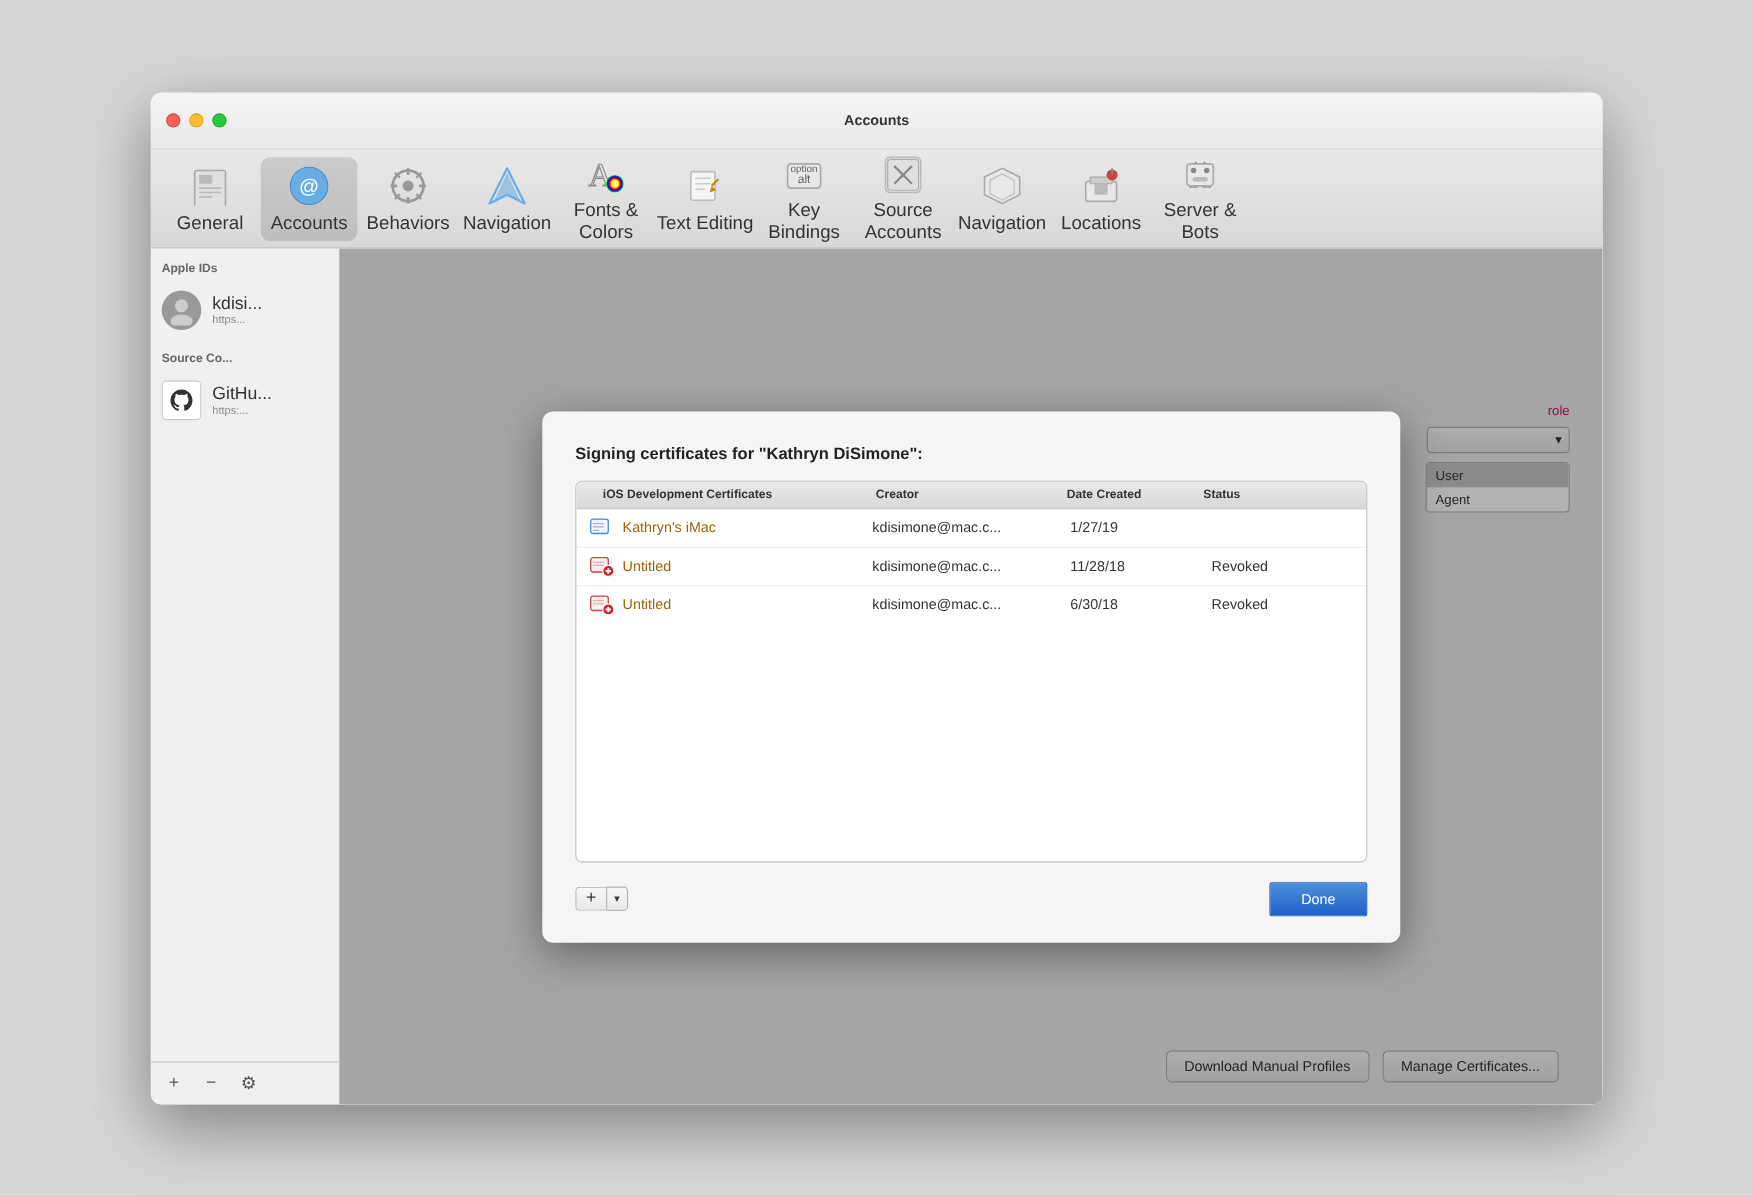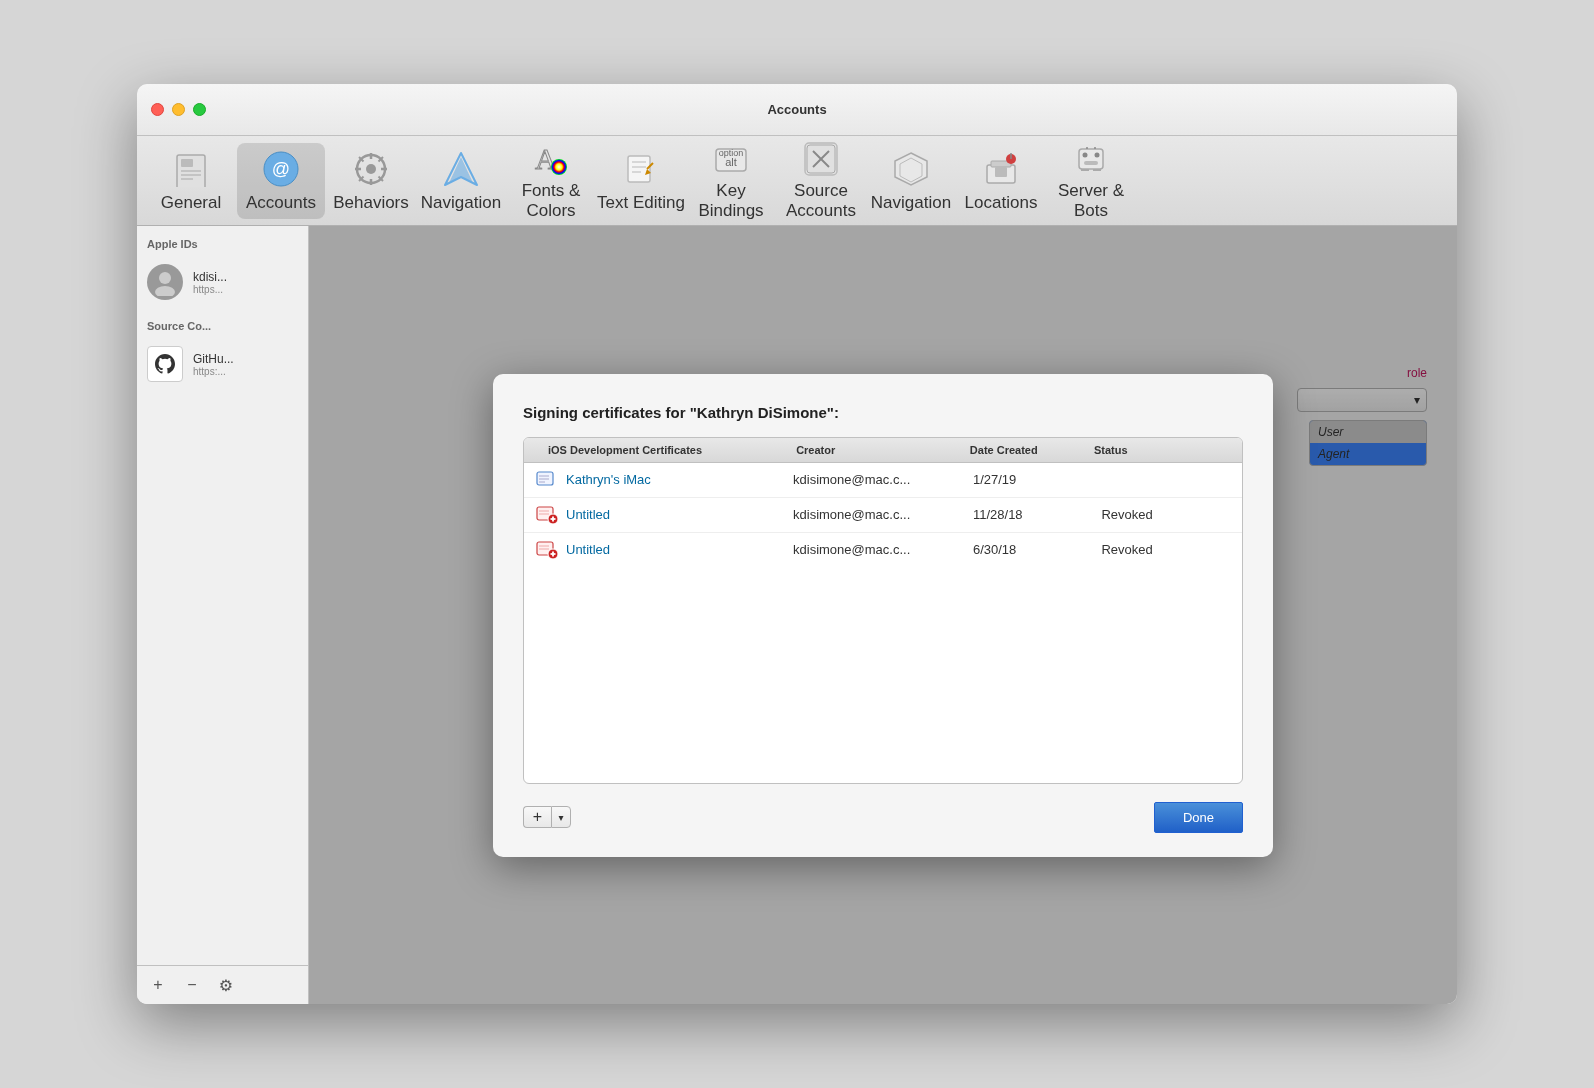--- a/index.html
+++ b/index.html
@@ -164,21 +164,21 @@
       border: 1px solid #ccc;
     }
 
     .sidebar-item-text {
       display: flex;
       flex-direction: column;
       overflow: hidden;
     }
 
     .sidebar-item-name {
-      font-size: 12px;
+      font-size: 16px;
       font-weight: 500;
       color: #333;
       white-space: nowrap;
       overflow: hidden;
       text-overflow: ellipsis;
     }
 
     .sidebar-item-sub {
       font-size: 10px;
       color: #888;
@@ -260,26 +260,25 @@
       font-size: 12px;
       color: #333;
       padding: 2px 6px;
       cursor: pointer;
       display: flex;
       align-items: center;
       justify-content: space-between;
     }
 
     .role-options {
-      width: 118px;
+      width: 131px;
       border: 1px solid #b0b0b0;
       border-radius: 4px;
       overflow: hidden;
-      background: #3b82f6;
-      font-style: italic;
+      background: #ffffff;
     }
 
     .role-option {
       padding: 4px 8px;
       font-size: 12px;
       color: #333;
       cursor: pointer;
     }
 
     .role-option.selected {
@@ -352,21 +351,21 @@
 
     .cert-row:last-child {
       border-bottom: none;
     }
 
     .cert-name-cell {
       display: flex;
       align-items: center;
       gap: 8px;
       font-size: 13px;
-      color: #0369a1;
+      color: #a16207;
     }
 
     .cert-cell {
       font-size: 13px;
       color: #333;
     }
 
     .modal-footer {
       display: flex;
       justify-content: space-between;
@@ -629,20 +628,24 @@
         <div class="role-dropdown">
           <span></span>
           <span>▾</span>
         </div>
         <div class="role-options">
           <div class="role-option selected">User</div>
           <div class="role-option">Agent</div>
         </div>
       </div>
 
+      <div class="right-panel-bottom">
+        <button class="mac-button">Download Manual Profiles</button>
+        <button class="mac-button">Manage Certificates...</button>
+      </div>
 
       <div class="modal-overlay">
         <div class="modal">
           <div class="modal-title">Signing certificates for "Kathryn DiSimone":</div>
 
           <div class="cert-table">
             <div class="cert-table-header">
               <div class="cert-table-header-cell">iOS Development Certificates</div>
               <div class="cert-table-header-cell">Creator</div>
               <div class="cert-table-header-cell">Date Created</div>

